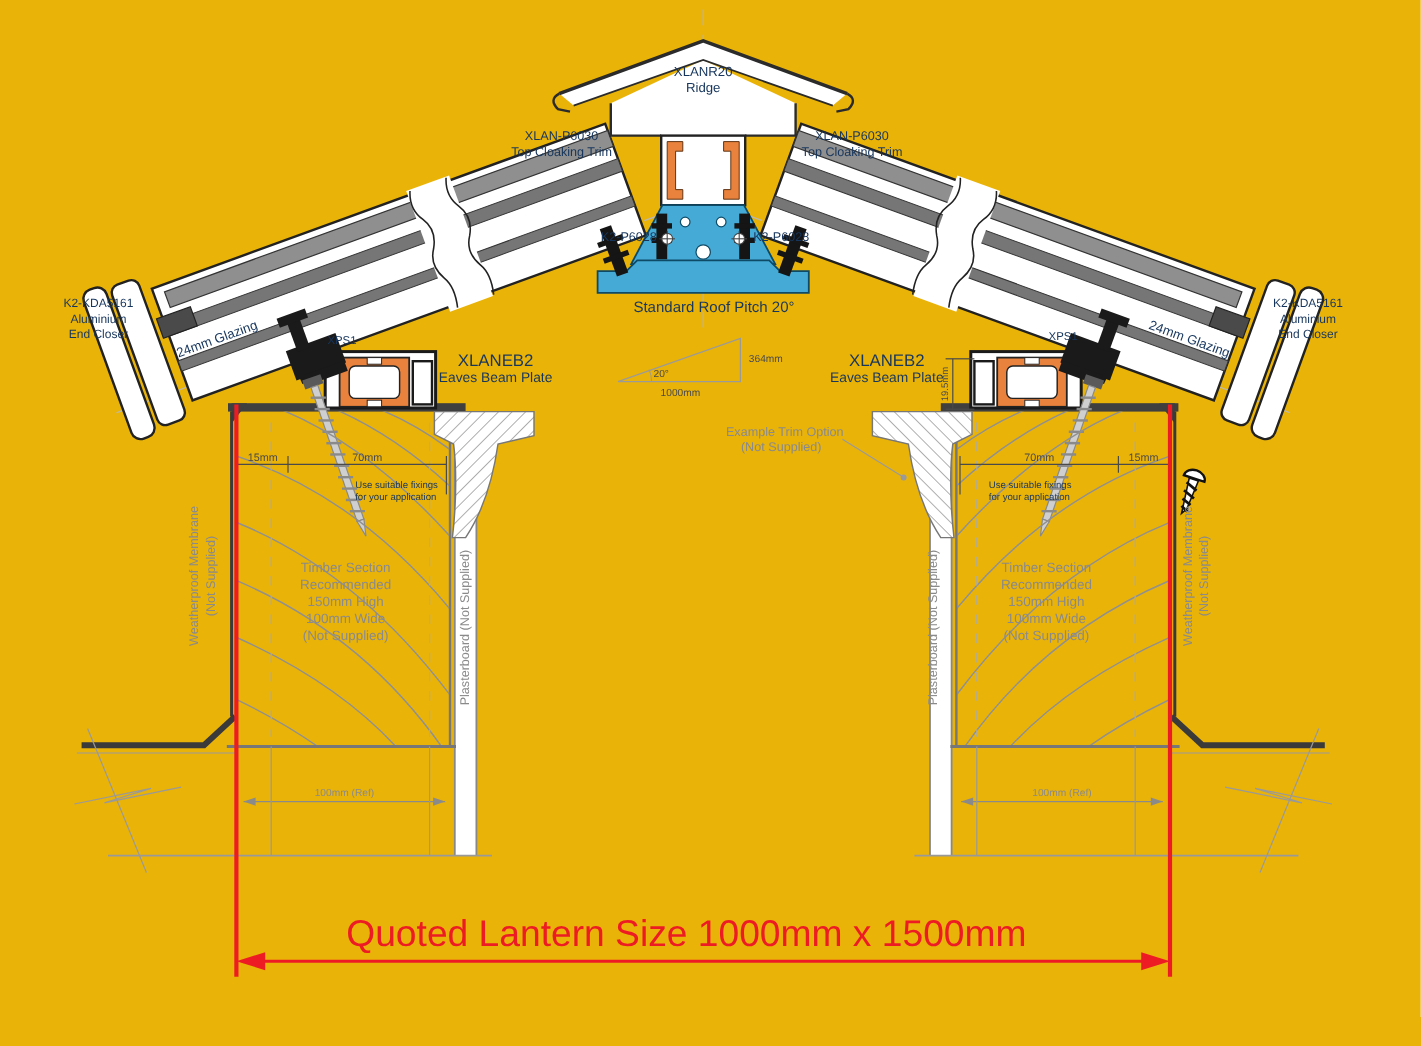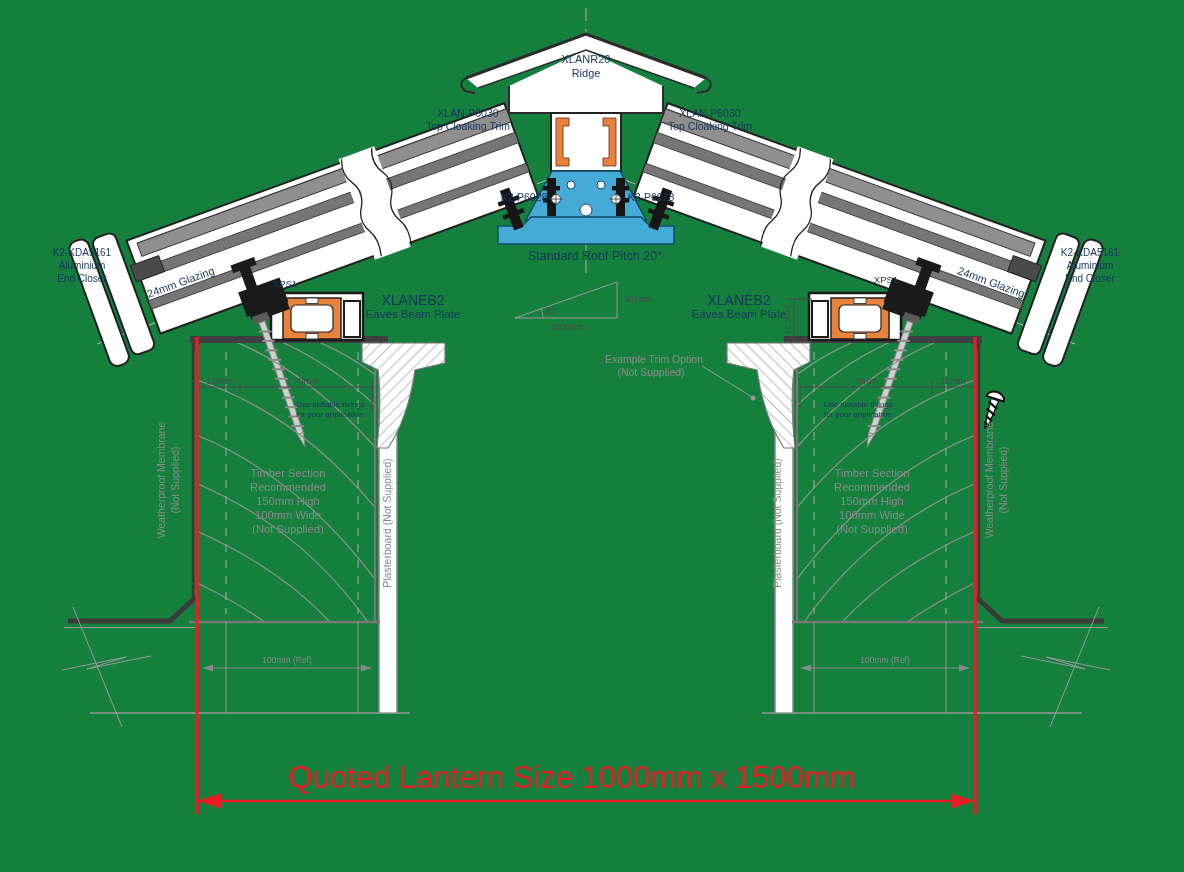--- a/index.html
+++ b/index.html
@@ -1,20 +1,20 @@
 <!DOCTYPE html>
 <html style="--navy: #17365D; --gray: #8a8a8a; --dimc: #4a4a4a; --red: #ED1C24; --orange: #E8823C; --blue: #45ABD6; --line: #1a1a1a;"><head>
 <meta charset="utf-8">
 <style>
   :root{
     --navy:#17365D; --gray:#8a8a8a; --dimc:#4a4a4a; --red:#ED1C24;
     --orange:#E8823C; --blue:#45ABD6; --line:#1a1a1a;
   }
   html,body{margin:0;padding:0;background:#fff;}
-  .stage{position:relative;width:1184px;height:872px;background:#15803d;overflow:hidden;
+  .stage{position:relative;width:1184px;height:872px;background:#eab308;overflow:hidden;
          font-family:"Liberation Sans",sans-serif;text-align:right;}
   text{font-family:"Liberation Sans",sans-serif;}
   .lbl{fill:var(--navy);}
   .ann{fill:var(--gray);}
   .dim{fill:var(--dimc);}
   .redt{fill:var(--red);}
   .thin{stroke:#999;stroke-width:1;fill:none;}
 </style>
 </head>
 <body>

